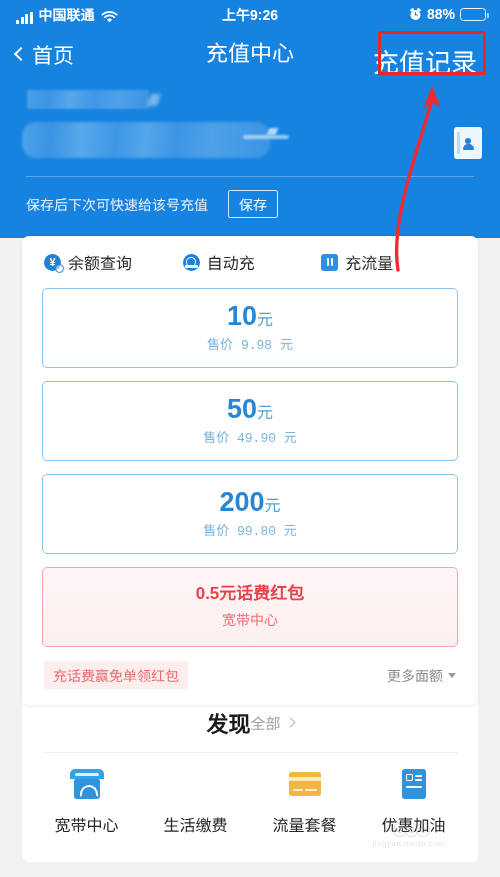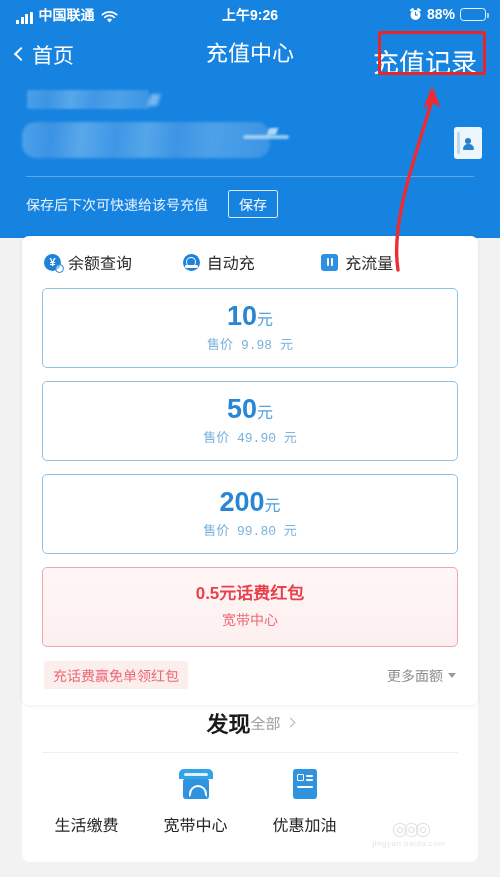--- a/index.html
+++ b/index.html
@@ -854,29 +854,35 @@
       <span class="discover-title">发现</span>
       <span class="discover-all">
         <span>全部</span>
         <span class="chev-right"></span>
       </span>
     </div>
     <div class="discover-sep"></div>
 
     <div class="discover-grid">
       <div class="disc-item">
-        <span class="disc-ico"><span class="ico-life"></span></span>
-        <span class="disc-label">生活缴费</span>
-      </div>
-      <div class="disc-item">
         <span class="disc-ico">
           <span class="ico-shop-roof"></span>
             <span class="ico-shop-body"></span>
         </span>
         <span class="disc-label">宽带中心</span>
+      </div>
+      <div class="disc-item">
+        <span class="disc-ico"><span class="ico-life"></span></span>
+        <span class="disc-label">生活缴费</span>
+      </div>
+      <div class="disc-item">
+        <span class="disc-ico">
+            <span class="ico-card"></span>
+          </span>
+        <span class="disc-label">流量套餐</span>
       </div>
       <div class="disc-item">
         <span class="disc-ico">
           <span class="ico-doc">
               <span class="sq"></span>
               <span class="l1"></span>
               <span class="l2"></span>
               <span class="l3"></span>
             </span>
         </span>

